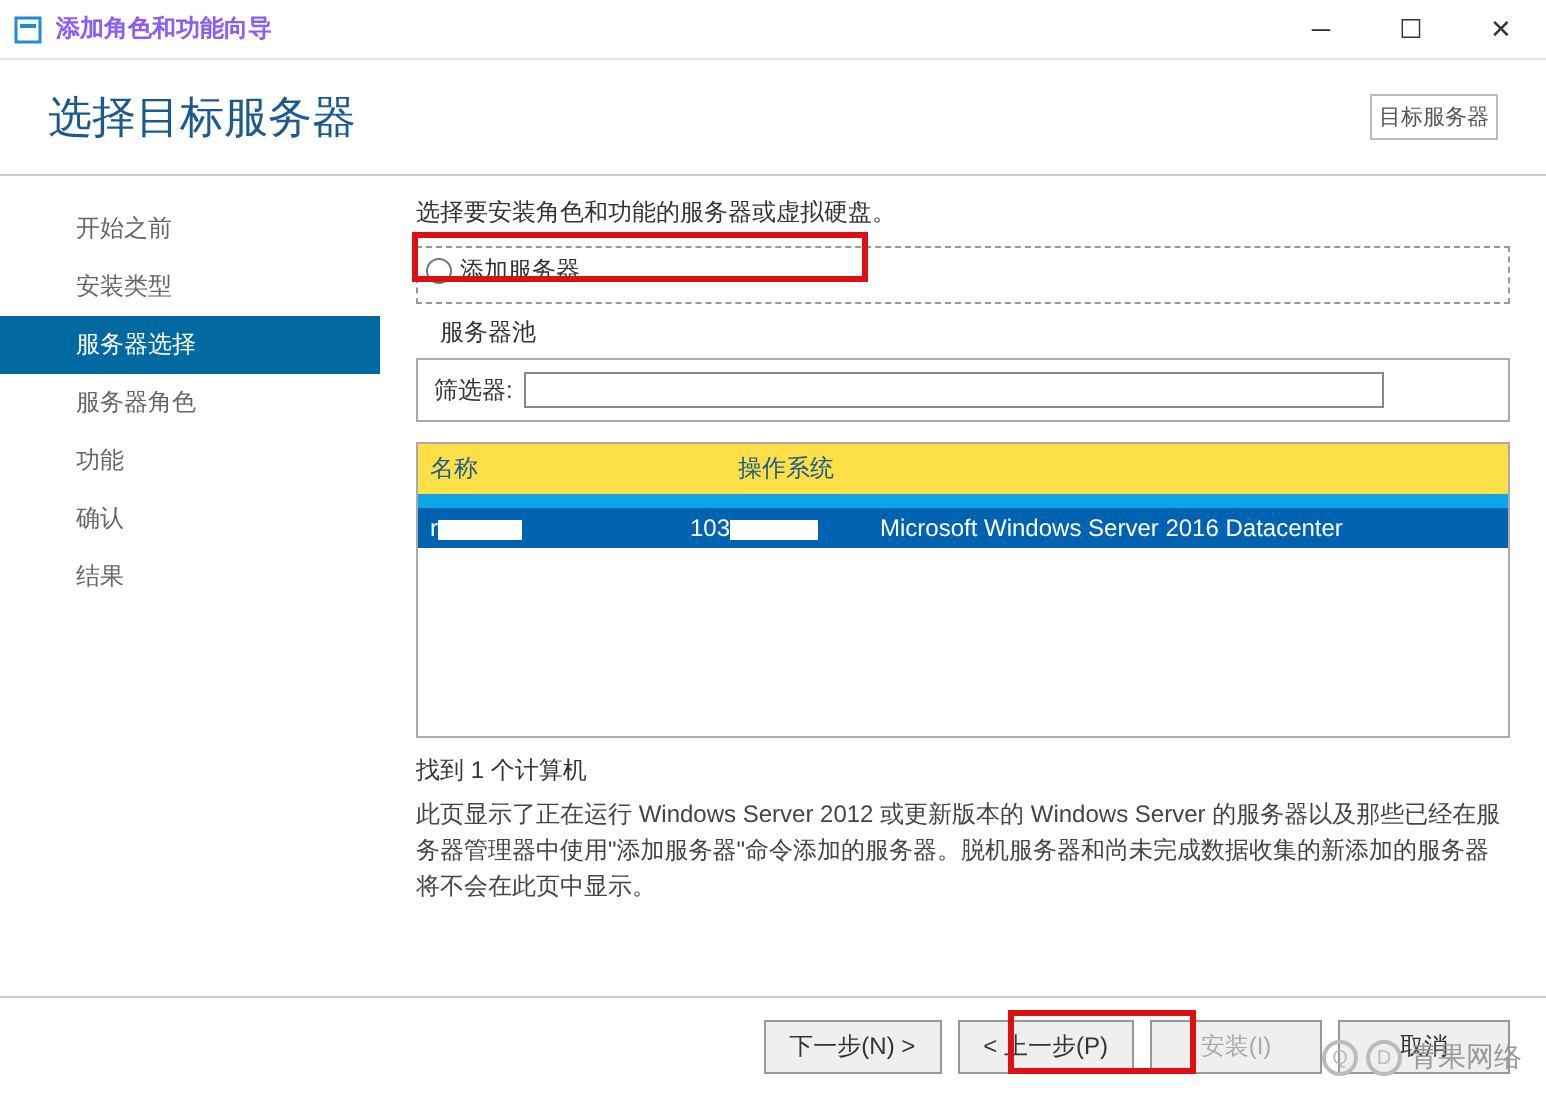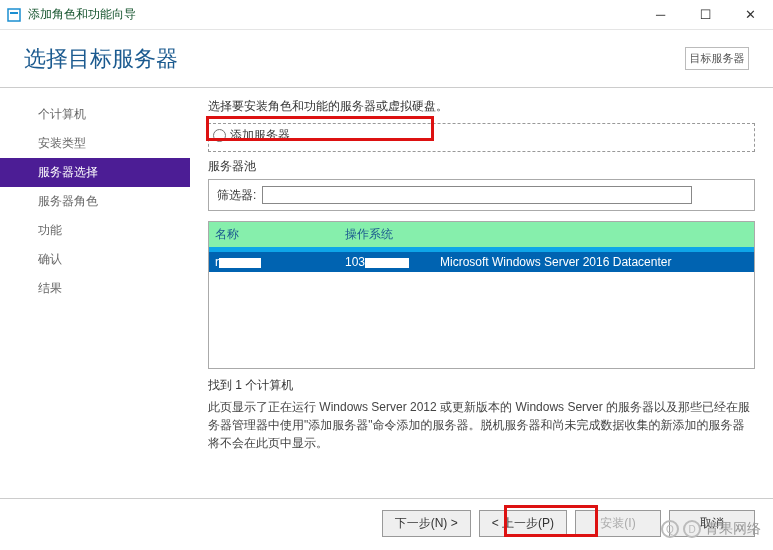--- a/index.html
+++ b/index.html
@@ -1,46 +1,46 @@
 <!DOCTYPE html>
 <html><head>
 <meta charset="utf-8">
 <style>
 * { box-sizing: border-box; margin: 0; padding: 0; font-family: "Microsoft YaHei", "Segoe UI", sans-serif; }
 body { background: #fff; width: 773px; height: 550px; overflow: hidden; font-size: 12px; color: #333; }
 
 .titlebar { height: 30px; display: flex; align-items: center; padding: 0 0 0 6px; border-bottom: 1px solid #e5e5e5; }
 .titlebar .app-icon { width: 16px; height: 16px; margin-right: 6px; display: flex; align-items: center; justify-content: center; }
-.titlebar .title { flex: 1; font-size: 12px; color: #14532d; }
+.titlebar .title { flex: 1; font-size: 12px; color: #8b5cf6; font-weight: bold; }
 .titlebar .winbtn { width: 45px; height: 30px; display: flex; align-items: center; justify-content: center; color: #333; font-size: 13px; }
 
 .header-area { height: 58px; border-bottom: 1px solid #ccc; display: flex; align-items: center; padding: 0 24px 0 24px; justify-content: space-between; }
 .page-title { font-size: 22px; color: #1b5a8f; font-weight: 300; text-align: right; }
 .target-box { border: 1px solid #bbb; padding: 3px 3px; font-size: 11px; color: #555; text-align: center; min-width: 64px; }
 
 .body-area { display: flex; height: 410px; }
 .sidebar { width: 190px; padding-top: 12px; }
 .side-item { padding: 6px 0 6px 38px; font-size: 12px; color: #666; cursor: default; }
-.side-item.active { background: #4c1d95; color: #fff; }
+.side-item.active { background: #0369a1; color: #fff; }
 
 .main { flex: 1; padding: 10px 18px 0 18px; position: relative; }
 .instr { font-size: 12px; margin-bottom: 8px; }
 
 .radio-group { border: 1px dashed #999; padding: 2px 4px 6px 4px; margin-bottom: 6px; }
 .radio-row { display: flex; align-items: center; gap: 4px; font-size: 12px; padding: 1px 0; }
 .radio-row input { margin: 0; }
 .red-highlight { position: absolute; border: 3px solid #d11; pointer-events: none; }
 .hl1 { left: 16px; top: 28px; width: 228px; height: 25px; }
 
-.pool-label { margin-top: 6px; font-size: 12px; }
+.pool-label { margin-top: 6px; font-size: 12px; margin-left: 12px; }
 .filter-row { border: 1px solid #aaa; margin-top: 4px; padding: 6px 8px; display: flex; align-items: center; gap: 6px; }
 .filter-row input { flex: 1; border: 1px solid #888; height: 18px; padding: 0 4px; font-size: 12px; max-width: 430px; }
 
 .grid { border: 1px solid #aaa; margin-top: 10px; height: 148px; overflow: hidden; }
-.grid-head { display: flex; border-bottom: 5px solid #0ea5e9; background: #86efac; }
+.grid-head { display: flex; border-bottom: 7px solid #0ea5e9; background: #fde047; gap: 24px; }
 .grid-head .col { color: #1b5a8f; font-size: 12px; padding: 4px 6px; }
 .grid-row { display: flex; background: #0063b1; color: #fff; }
 .grid-row .col { font-size: 12px; padding: 3px 6px; white-space: nowrap; overflow: hidden; }
 .col.name { width: 130px; }
 .col.ip { width: 95px; }
 .col.os { flex: 1; }
 .redact { display: inline-block; background: #fff; height: 10px; vertical-align: middle; }
 .redact.r1 { width: 42px; }
 .redact.r2 { width: 44px; }
 
@@ -71,21 +71,21 @@
   <div class="winbtn">✕</div>
 </div>
 
 <div class="header-area">
   <div class="page-title">选择目标服务器</div>
   <div class="target-box">目标服务器</div>
 </div>
 
 <div class="body-area">
   <div class="sidebar">
-    <div class="side-item">个计算机</div>
+    <div class="side-item">开始之前</div>
     <div class="side-item">安装类型</div>
     <div class="side-item active">服务器选择</div>
     <div class="side-item">服务器角色</div>
     <div class="side-item">功能</div>
     <div class="side-item">确认</div>
     <div class="side-item">结果</div>
   </div>
 
   <div class="main">
     <div class="instr">选择要安装角色和功能的服务器或虚拟硬盘。</div>

